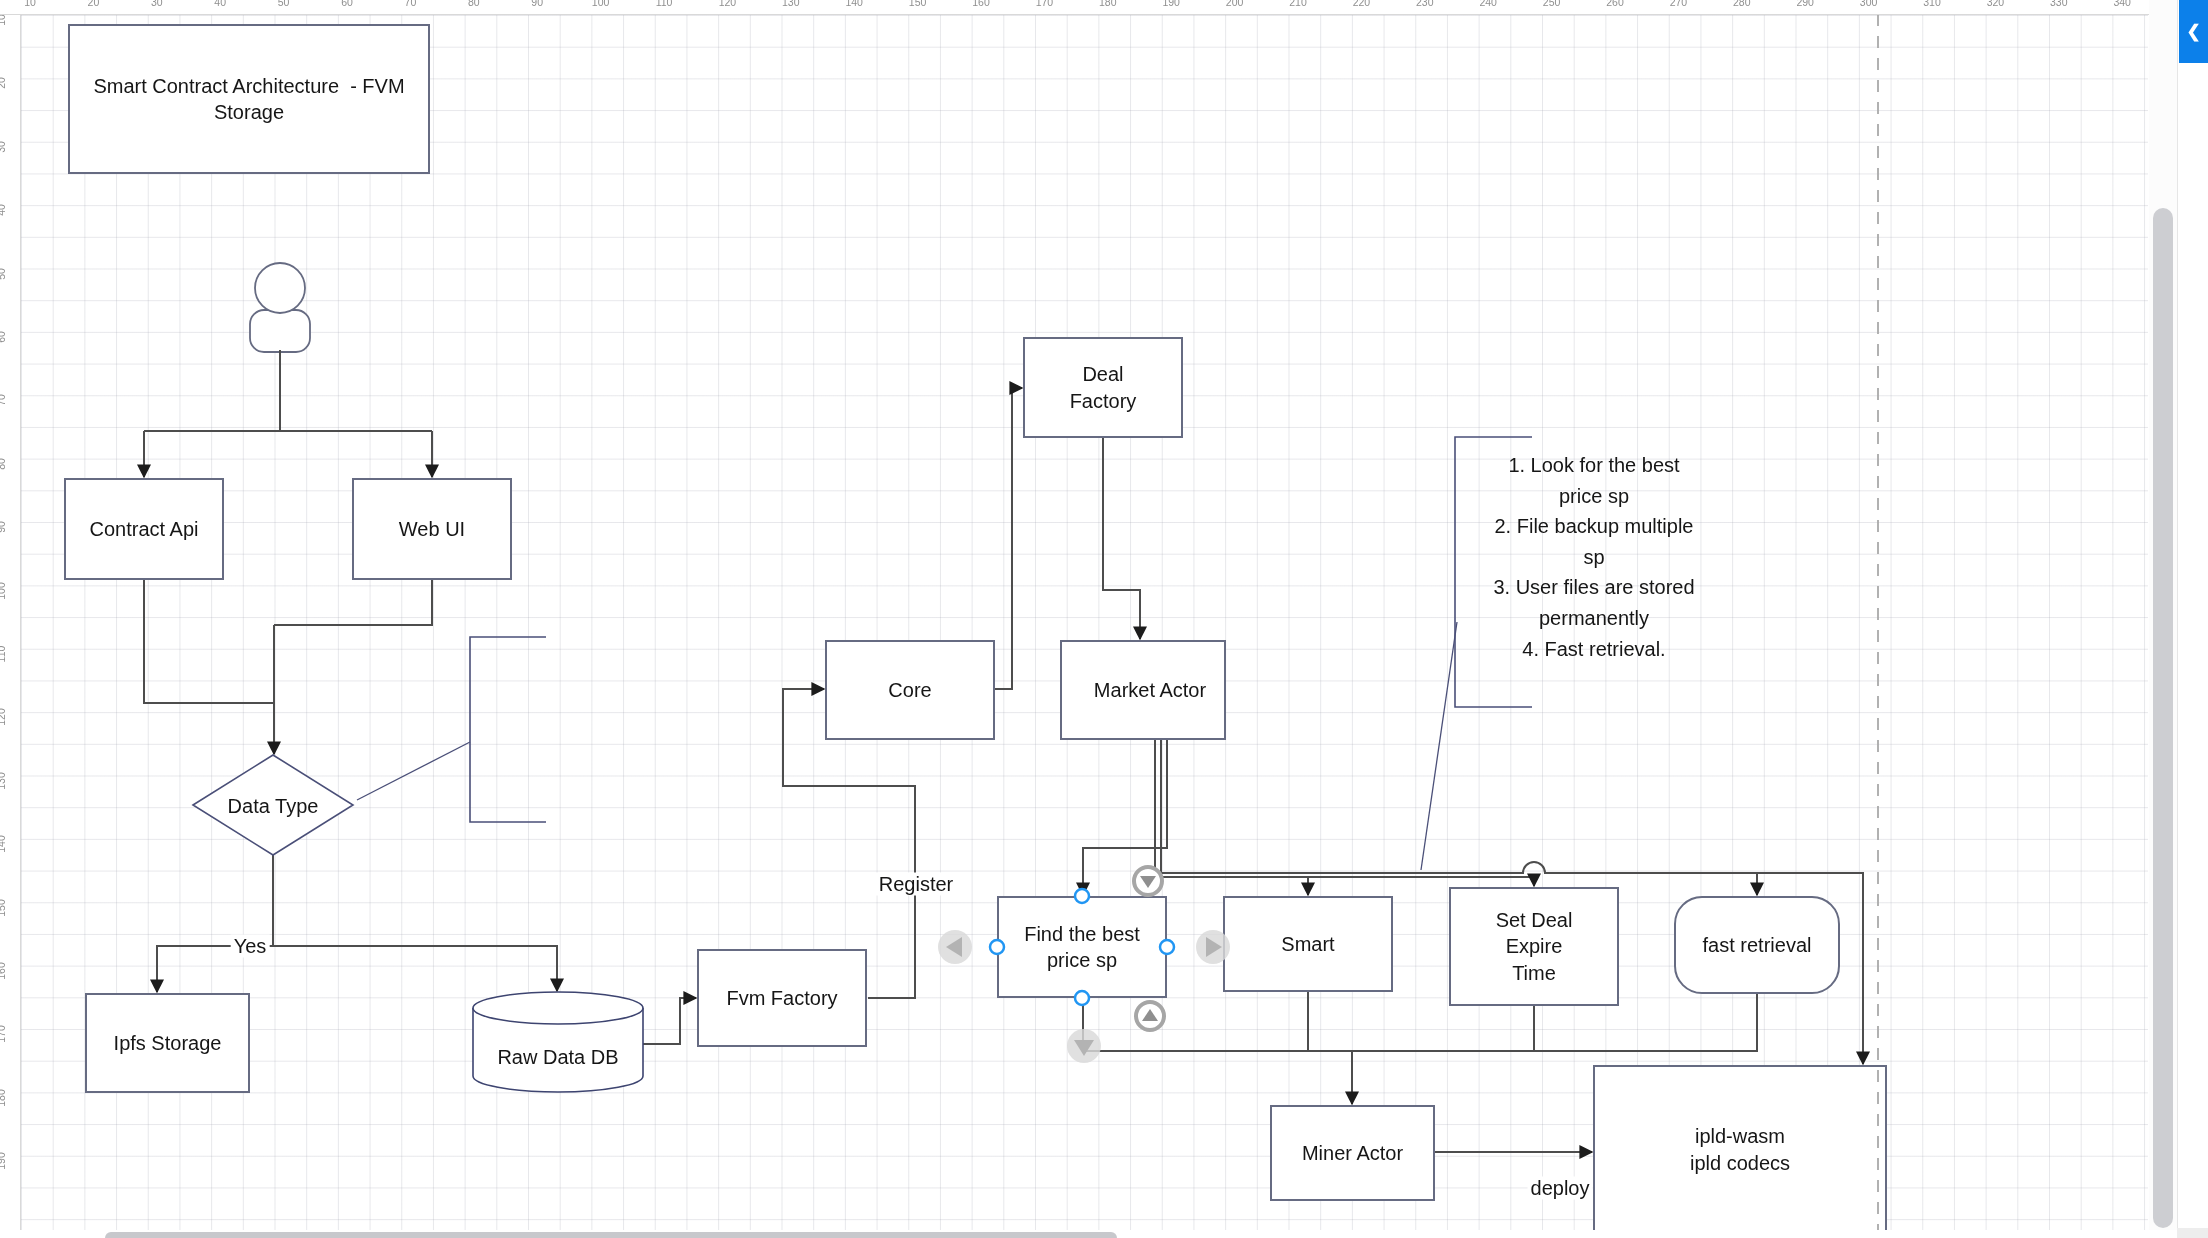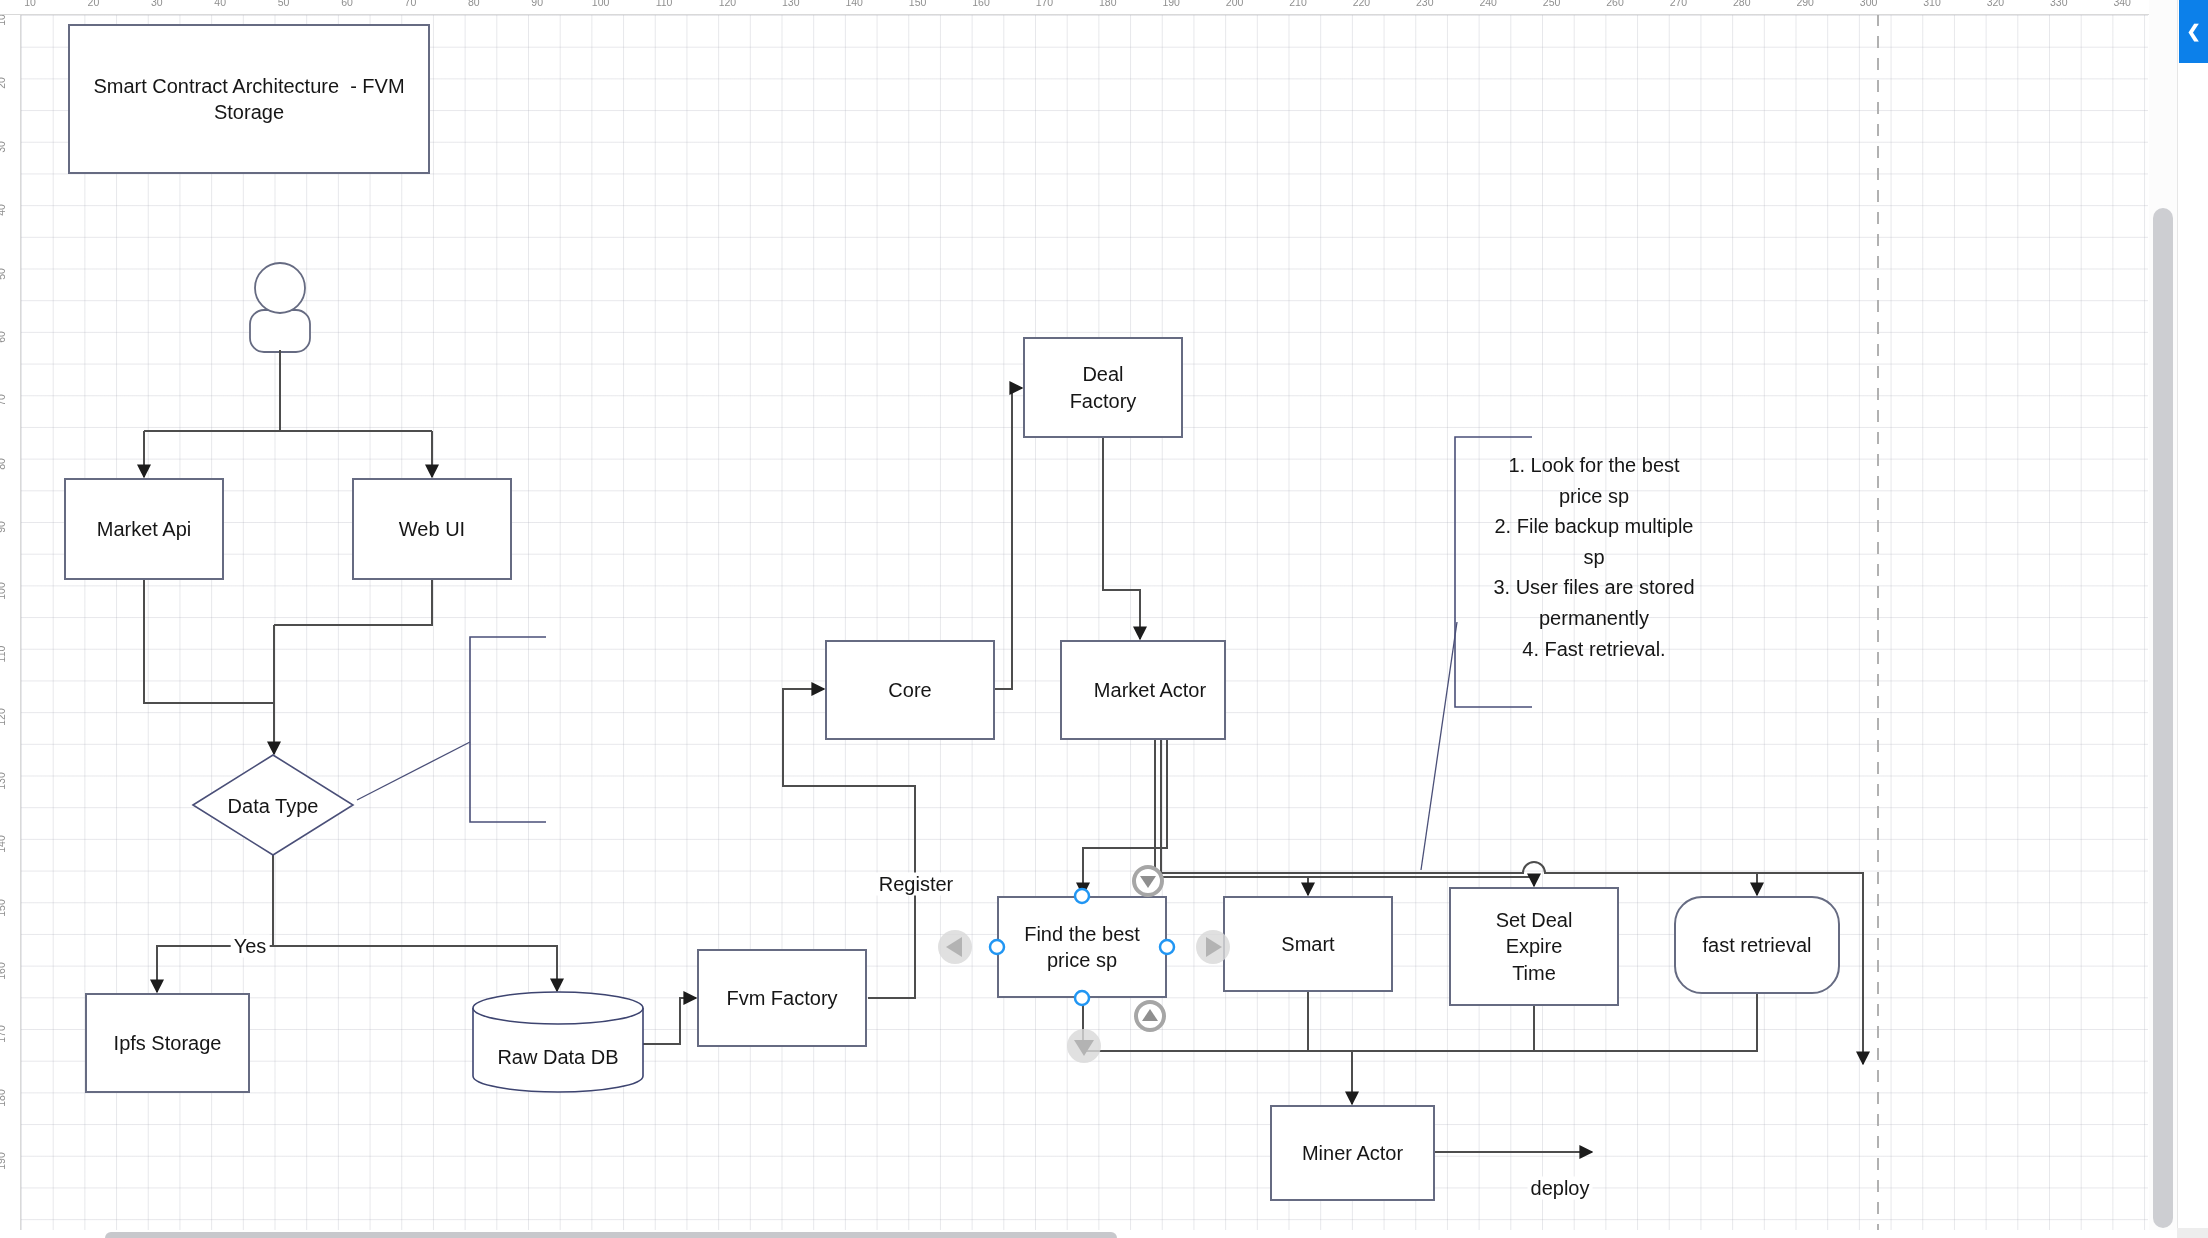--- a/index.html
+++ b/index.html
@@ -53,21 +53,21 @@
 
   <div id="canvas"></div>
 
   <div id="boxes">
     <div class="node" style="left:68px;top:24px;width:362px;height:150px;">
       <span class="node-label">Smart Contract Architecture&nbsp; - FVM
 Storage</span>
     </div>
 
     <div class="node" style="left:64px;top:478px;width:160px;height:102px;">
-      <span class="node-label">Market Api</span>
+      <span class="node-label">Contract Api</span>
     </div>
 
     <div class="node" style="left:352px;top:478px;width:160px;height:102px;">
       <span class="node-label">Web UI</span>
     </div>
 
     <div class="node" style="left:85px;top:993px;width:165px;height:100px;">
       <span class="node-label">Ipfs Storage</span>
     </div>
 
@@ -104,20 +104,24 @@
     </div>
 
     <div class="node" style="left:1674px;top:896px;width:166px;height:98px;border-radius:28px;">
       <span class="node-label">fast retrieval</span>
     </div>
 
     <div class="node" style="left:1270px;top:1105px;width:165px;height:96px;">
       <span class="node-label">Miner Actor</span>
     </div>
 
+    <div class="node" style="left:1593px;top:1065px;width:294px;height:167px;border-bottom:none;">
+      <span class="node-label">ipld-wasm
+ipld codecs</span>
+    </div>
   </div>
 
   <svg id="edges-svg" width="2208" height="1238" viewBox="0 0 2208 1238">
     <defs>
       <marker id="arr" viewBox="0 0 10 10" refX="9" refY="5" markerWidth="7" markerHeight="7" orient="auto-start-reverse">
         <path d="M0,0 L10,5 L0,10 z" fill="#1c1c1c"></path>
       </marker>
     </defs>
 
     <line x1="1878" y1="14" x2="1878" y2="1230" stroke="#a9a9a9" stroke-width="1.8" stroke-dasharray="12 10"></line>

